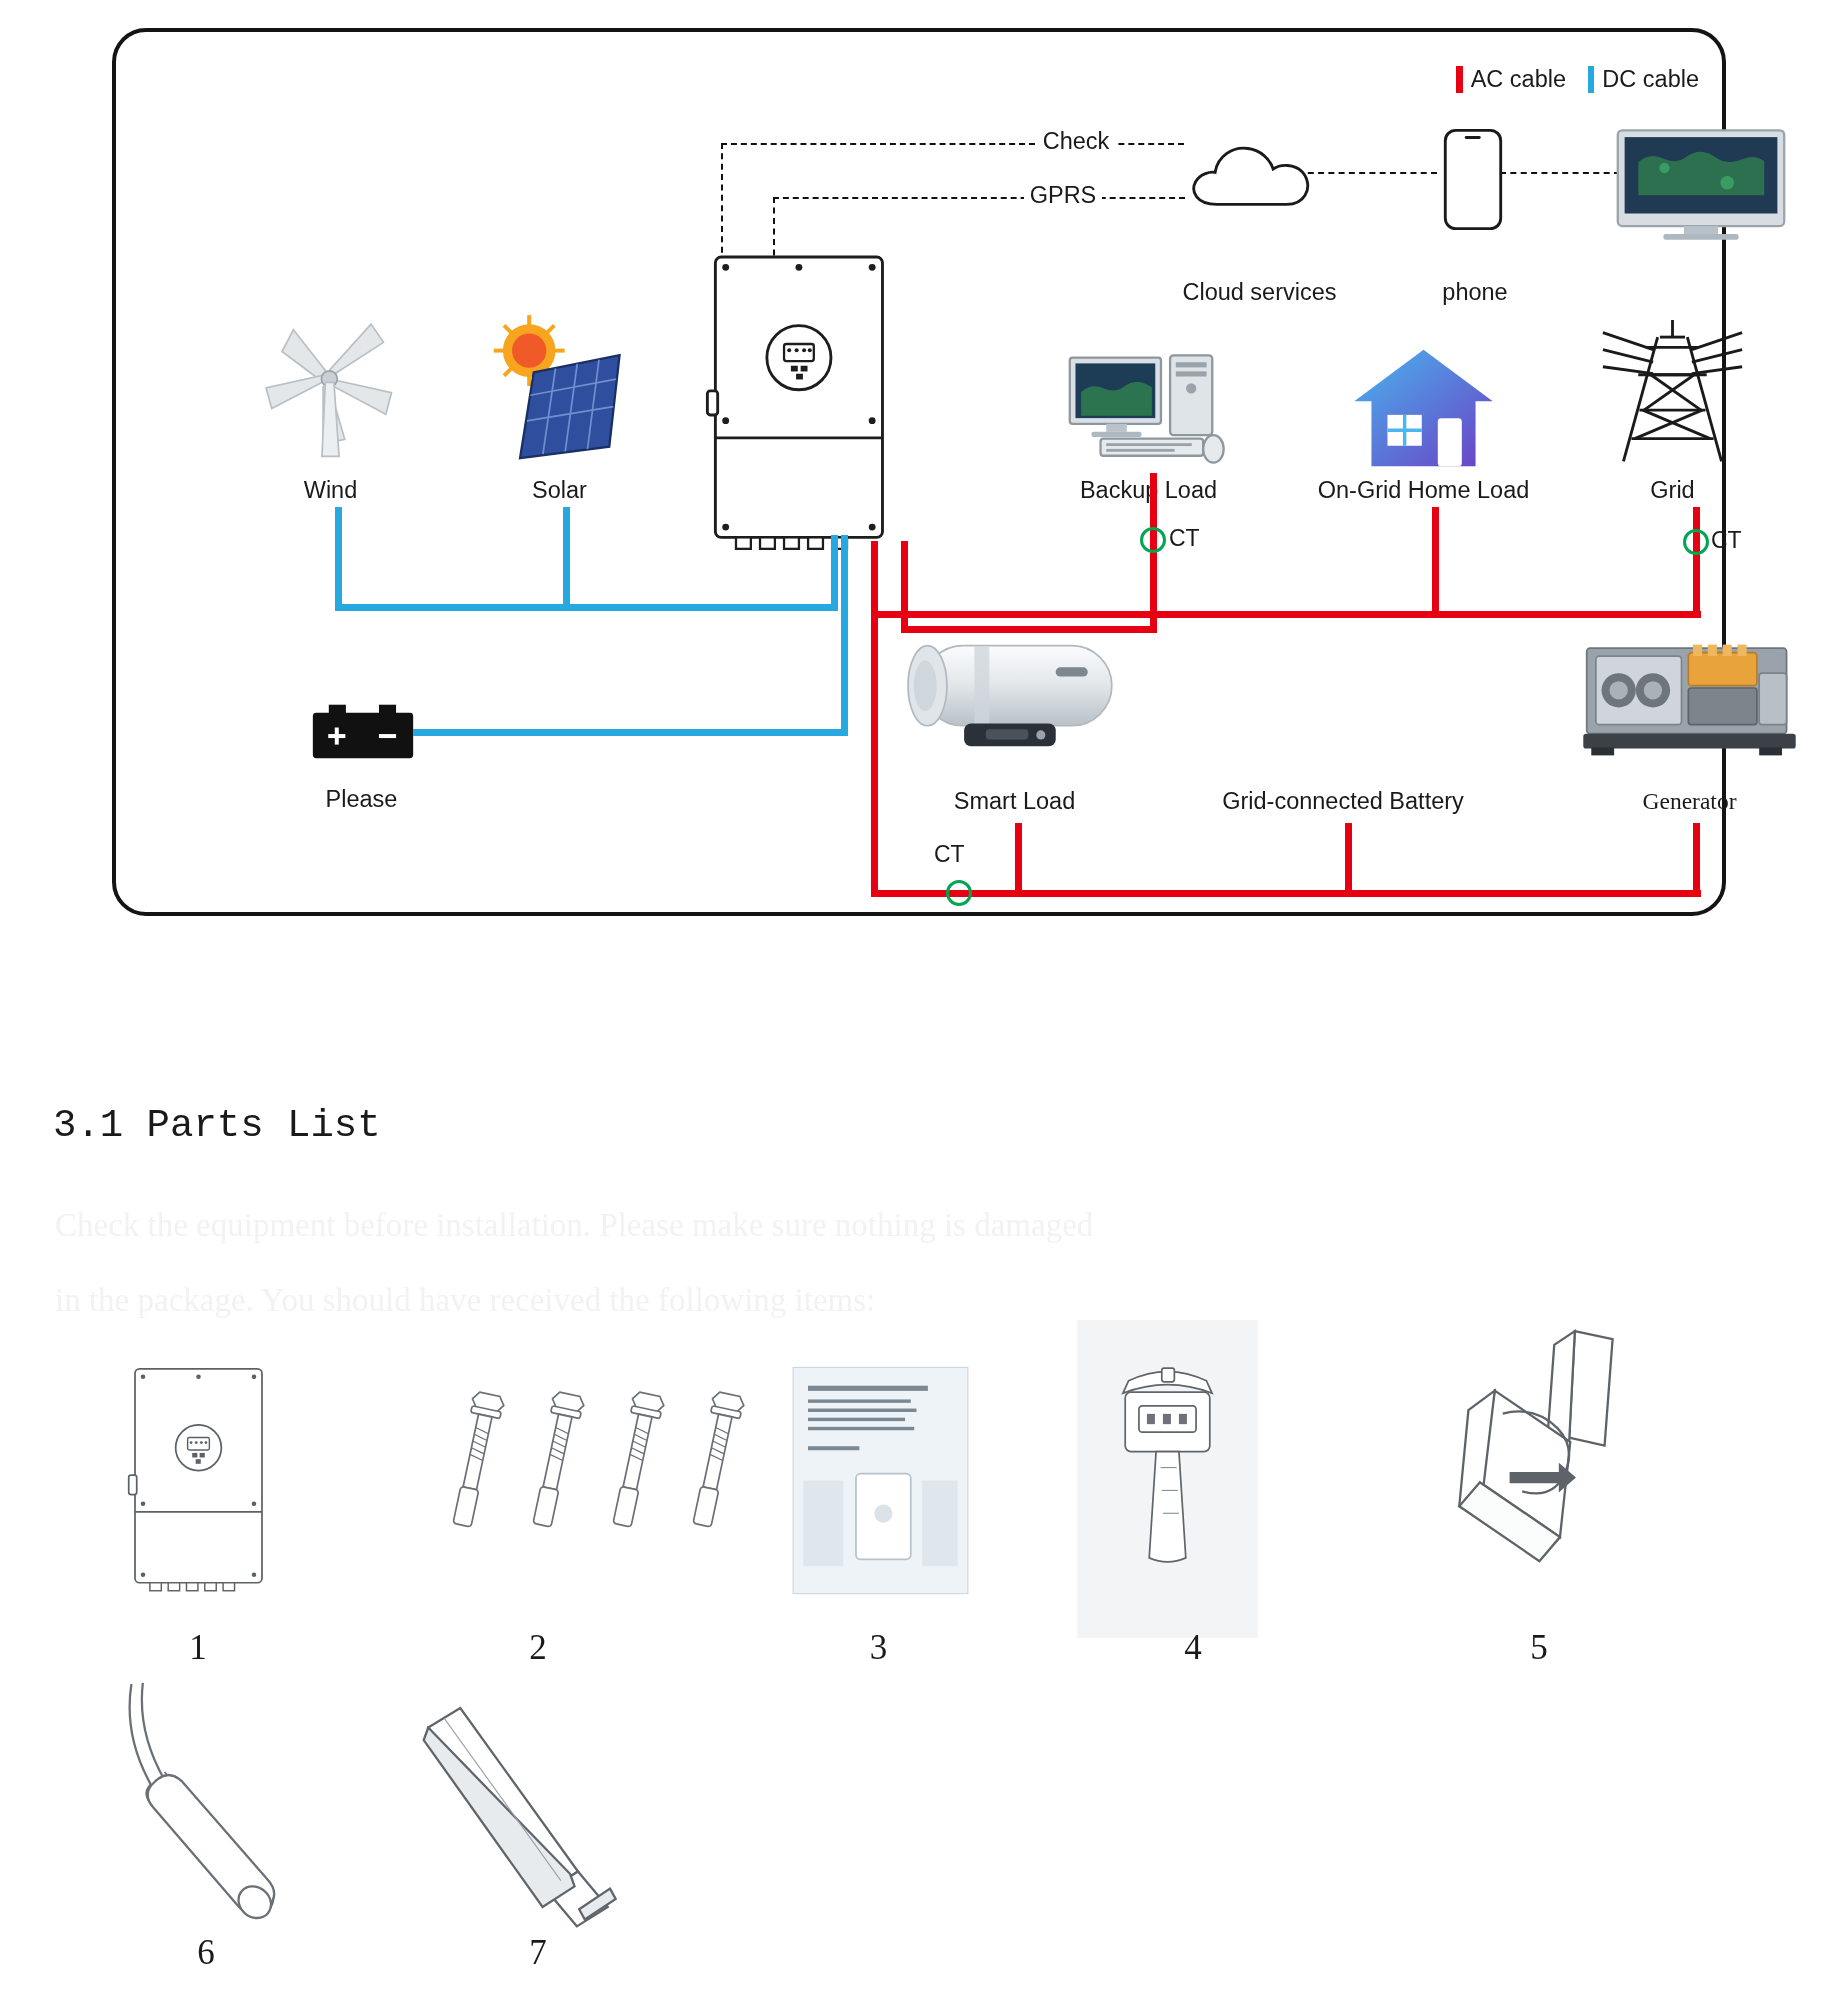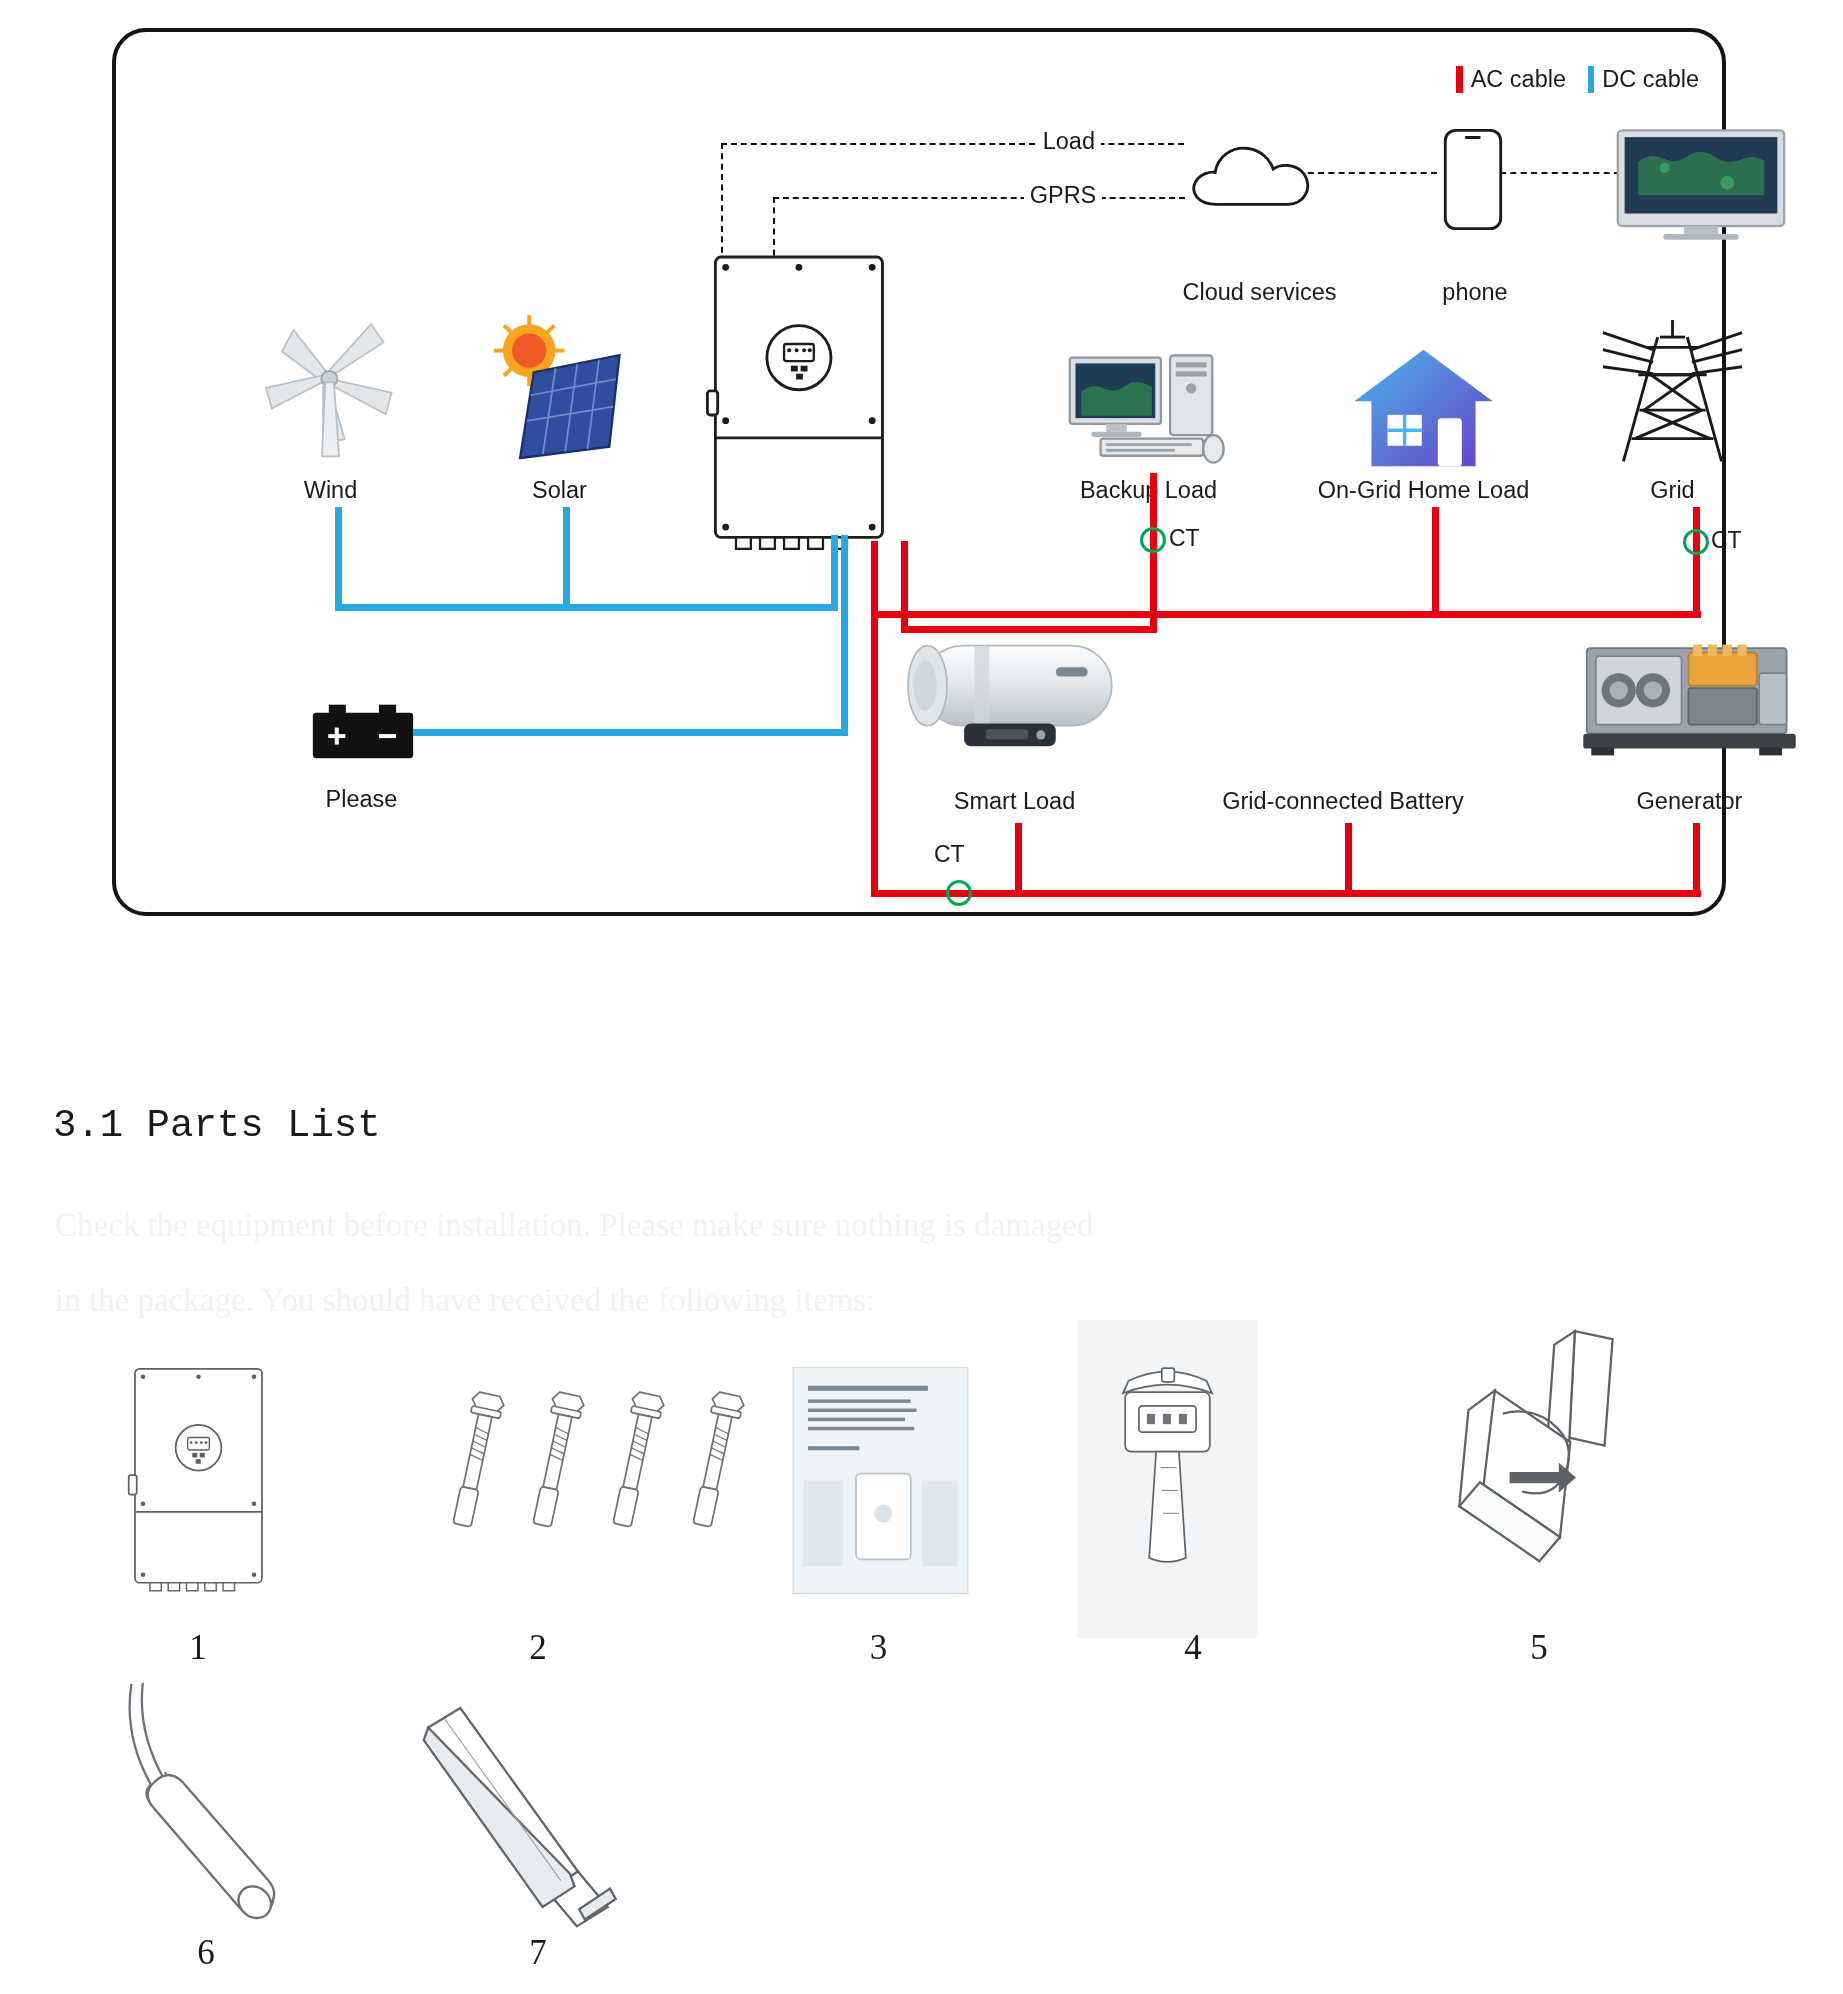--- a/index.html
+++ b/index.html
@@ -137,21 +137,21 @@
   <div class="dash-v" style="left:605px; top:111px; height:120px;"></div>
   <div class="dash-h" style="left:605px; top:111px; width:463px;"></div>
 
   <div class="dash-v" style="left:657px; top:165px; height:69px;"></div>
   <div class="dash-h" style="left:657px; top:165px; width:412px;"></div>
 
   <div class="dash-h" style="left:1161px; top:140px; width:160px;"></div>
 
   <div class="dash-h" style="left:1384px; top:140px; width:120px;"></div>
 
-  <div class="label-wifi" style="left:921px; top:96px;">Load</div>
+  <div class="label-wifi" style="left:921px; top:96px;">Check</div>
   <div class="label-gprs" style="left:908px; top:150px;">GPRS</div>
 
   <div class="abs" style="left:1069px; top:104px;">
     <svg width="149" height="74" viewBox="0 0 260 130">
       <path d="M55 120 C20 120 8 98 18 80 C26 66 44 62 52 64 C56 36 82 18 110 22 C132 25 148 40 154 58 C168 48 192 50 204 62 C216 74 218 92 210 104 C204 114 192 120 178 120 Z" fill="#ffffff" stroke="#1a1a1a" stroke-width="5"></path>
     </svg>
   </div>
   <div class="cap" style="left:1052px; top:247px; width:183px;">Cloud services</div>
 
   <div class="abs" style="left:1327px; top:96px;">
@@ -375,21 +375,21 @@
         <rect x="248" y="20" width="16" height="20"></rect>
           <rect x="274" y="20" width="16" height="20"></rect>
       </g>
       <rect x="188" y="96" width="120" height="64" rx="5" fill="#7d858c" stroke="#5d656b" stroke-width="3"></rect>
       <rect x="312" y="70" width="48" height="90" rx="5" fill="#b8c0c6" stroke="#7c848b" stroke-width="3"></rect>
       <rect x="4" y="176" width="372" height="26" rx="5" fill="#3b4146"></rect>
       <rect x="18" y="200" width="40" height="14" fill="#2b3035"></rect>
       <rect x="312" y="200" width="40" height="14" fill="#2b3035"></rect>
     </svg>
   </div>
-  <div class="cap" style="left:1465px; top:756px; width:217px;">Generator</div>
+  <div class="cap" style="left:1465px; top:756px; width:217px;font-family:Liberation Serif, serif;">Generator</div>
 
   <div class="wire dc" style="left:219px; top:475px; width:7.4px; height:103px;"></div>
 
   <div class="wire dc" style="left:447px; top:475px; width:7.4px; height:103px;"></div>
 
   <div class="wire dc" style="left:219px; top:572px; width:503px; height:7.4px;"></div>
 
   <div class="wire dc" style="left:715px; top:503px; width:7.4px; height:76px;"></div>
 
   <div class="wire dc" style="left:297px; top:697px; width:435px; height:7.4px;"></div>

